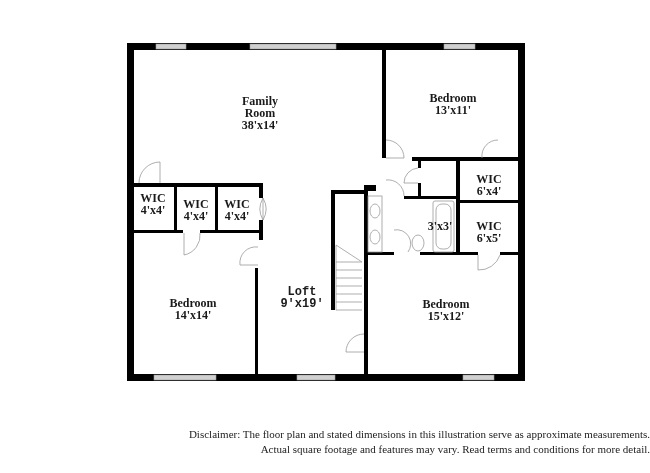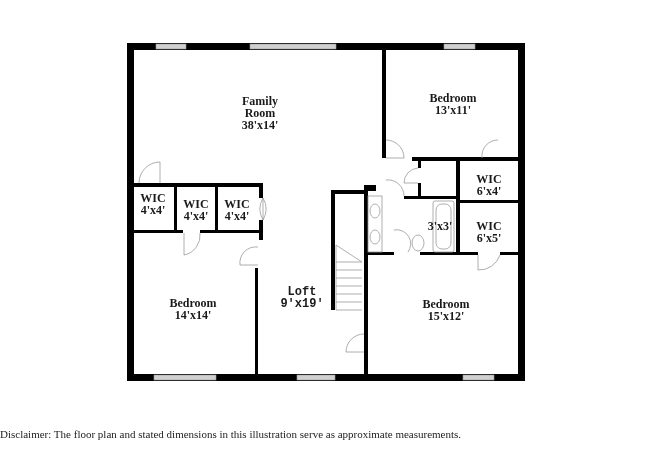--- a/index.html
+++ b/index.html
@@ -2,21 +2,21 @@
 <html><head>
   <meta charset="utf-8">
   <style>
     html, body { margin:0; padding:0; background:#ffffff; }
     body { width:650px; height:473px; position:relative; overflow:hidden;
            font-family: "DejaVu Serif", "Liberation Serif", serif; }
     #plan { position:absolute; left:0; top:0; }
     .label { position:absolute; text-align:center; font-family:"Liberation Serif","DejaVu Serif",serif;
              font-weight:bold; color:#1a1a1a; line-height:12px; font-size:12px; transform:translateX(-50%); white-space:nowrap; }
     .label span { display:block; }
-    .disclaimer { position:absolute; left:0; width:650px; top:427px; text-align:left;
+    .disclaimer { position:absolute; left:0; width:650px; top:427px; text-align:right;
                   font-family:"Liberation Serif","DejaVu Serif",serif; font-size:11px; color:#222; line-height:15px; }
     .disclaimer span { display:block; }
   </style>
 </head>
 <body>
 
 <svg id="plan" width="650" height="473" viewBox="0 0 650 473">
   <g fill="#000">
 
     <rect x="127" y="43" width="398" height="7"></rect>
@@ -133,13 +133,14 @@
   <span>Loft</span>
   <span>9'x19'</span>
 </div>
 <div class="label" style="left:446px; top:298px;">
   <span>Bedroom</span>
   <span>15'x12'</span>
 </div>
 
 <div class="disclaimer">
   <span>Disclaimer: The floor plan and stated dimensions in this illustration serve as approximate measurements.</span>
+  <span>Actual square footage and features may vary. Read terms and conditions for more detail.</span>
 </div>
 
 </body></html>

